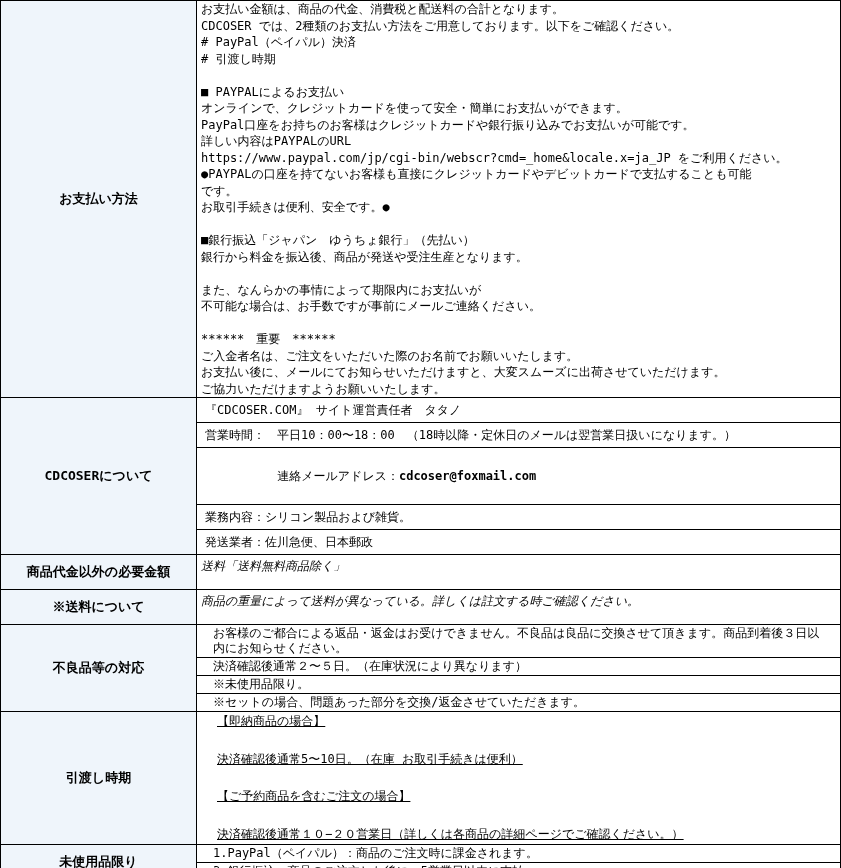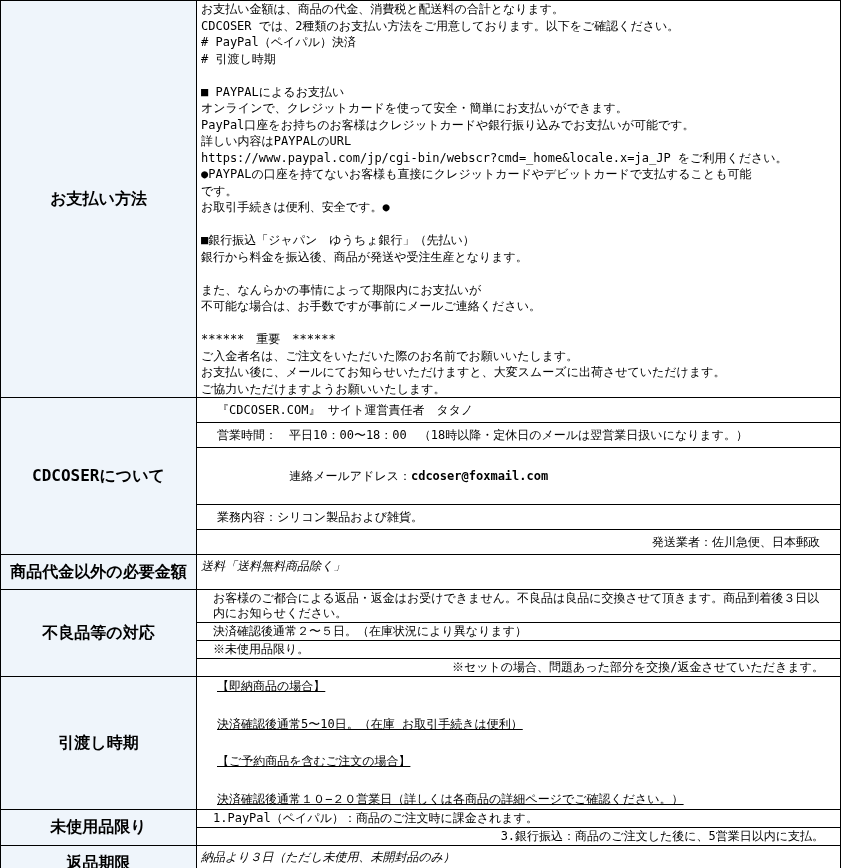--- a/index.html
+++ b/index.html
@@ -23,21 +23,21 @@
     width:841px;
     table-layout:fixed;
   }
   td{border:1px solid var(--border);vertical-align:middle;}
   td.label{
     width:196px;
     background:var(--label-bg);
     font-weight:bold;
     text-align:center;
     padding:9px;
-    font-size:16px;
+    font-size:13px;
     line-height:16px;
   }
   td.content{
     background:#ffffff;
     padding:0;
     vertical-align:top;
   }
   .pad-top{padding-top:2px;border-radius:29px;}
   .line{
     line-height:16.5px;
@@ -48,25 +48,25 @@
   }
   .dline{
     line-height:18.8px;
     min-height:18.8px;
     padding:0 20px;
     white-space:pre-wrap;
     text-decoration:underline;
   }
   .subrow{
     border-bottom:1px solid var(--border);
-    padding:4px 20px;
+    padding:4px 8px;
     line-height:16px;
     white-space:pre-wrap;
   }
-  .subrow:last-child{border-bottom:0;text-align:right;}
+  .subrow:last-child{border-bottom:0;}
   .tight{padding:1px 16px;line-height:15px;}
   .single{padding:3px 4px;line-height:16px;white-space:pre-wrap;font-style:italic;}
   .bold{font-weight:bold;}
 </style>
 </head>
 <body>
 
 <div class="page">
 
   <table class="info">
@@ -121,20 +121,26 @@
       </td>
     </tr>
 
     <tr>
       <td class="label">商品代金以外の必要金額</td>
       <td class="content">
         <div class="single">送料「送料無料商品除く」</div>
       </td>
     </tr>
 
+    <tr>
+      <td class="label">※送料について</td>
+      <td class="content">
+        <div class="single">商品の重量によって送料が異なっている。詳しくは註文する時ご確認ください。</div>
+      </td>
+    </tr>
 
     <tr>
       <td class="label">不良品等の対応</td>
       <td class="content">
         <div>
               <div class="subrow tight">お客様のご都合による返品・返金はお受けできません。不良品は良品に交換させて頂きます。商品到着後３日以内にお知らせください。</div>
               <div class="subrow tight">決済確認後通常２〜５日。（在庫状況により異なります）</div>
               <div class="subrow tight">※未使用品限り。</div>
               <div class="subrow tight">※セットの場合、問題あった部分を交換/返金させていただきます。</div>
             </div>

